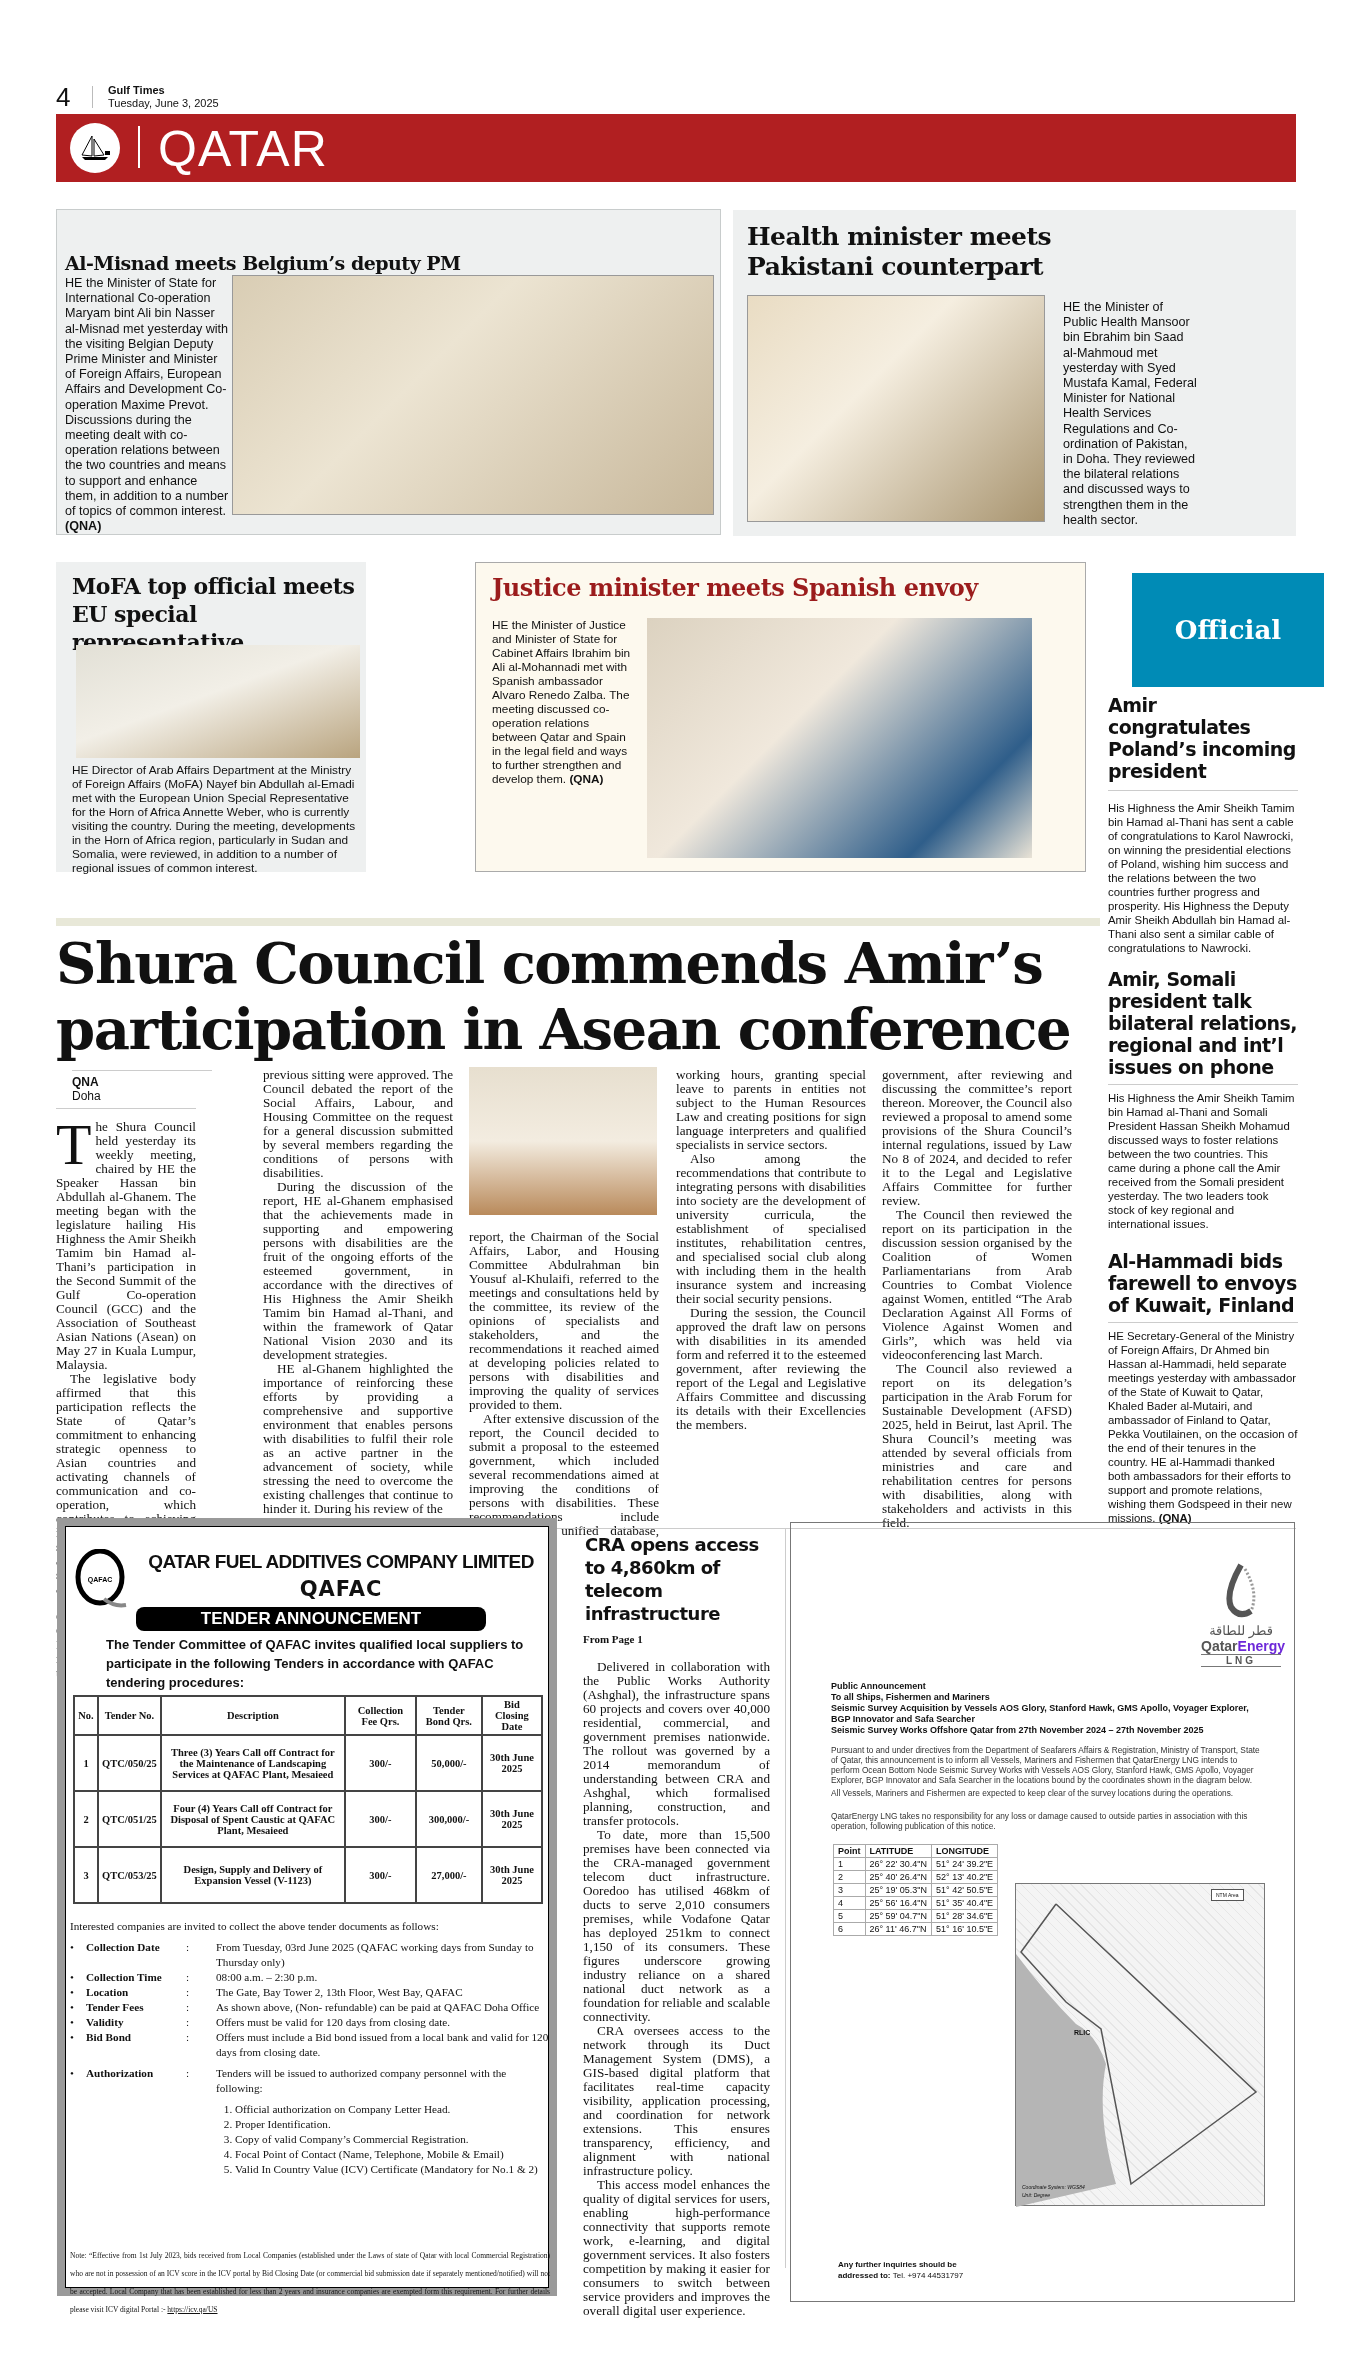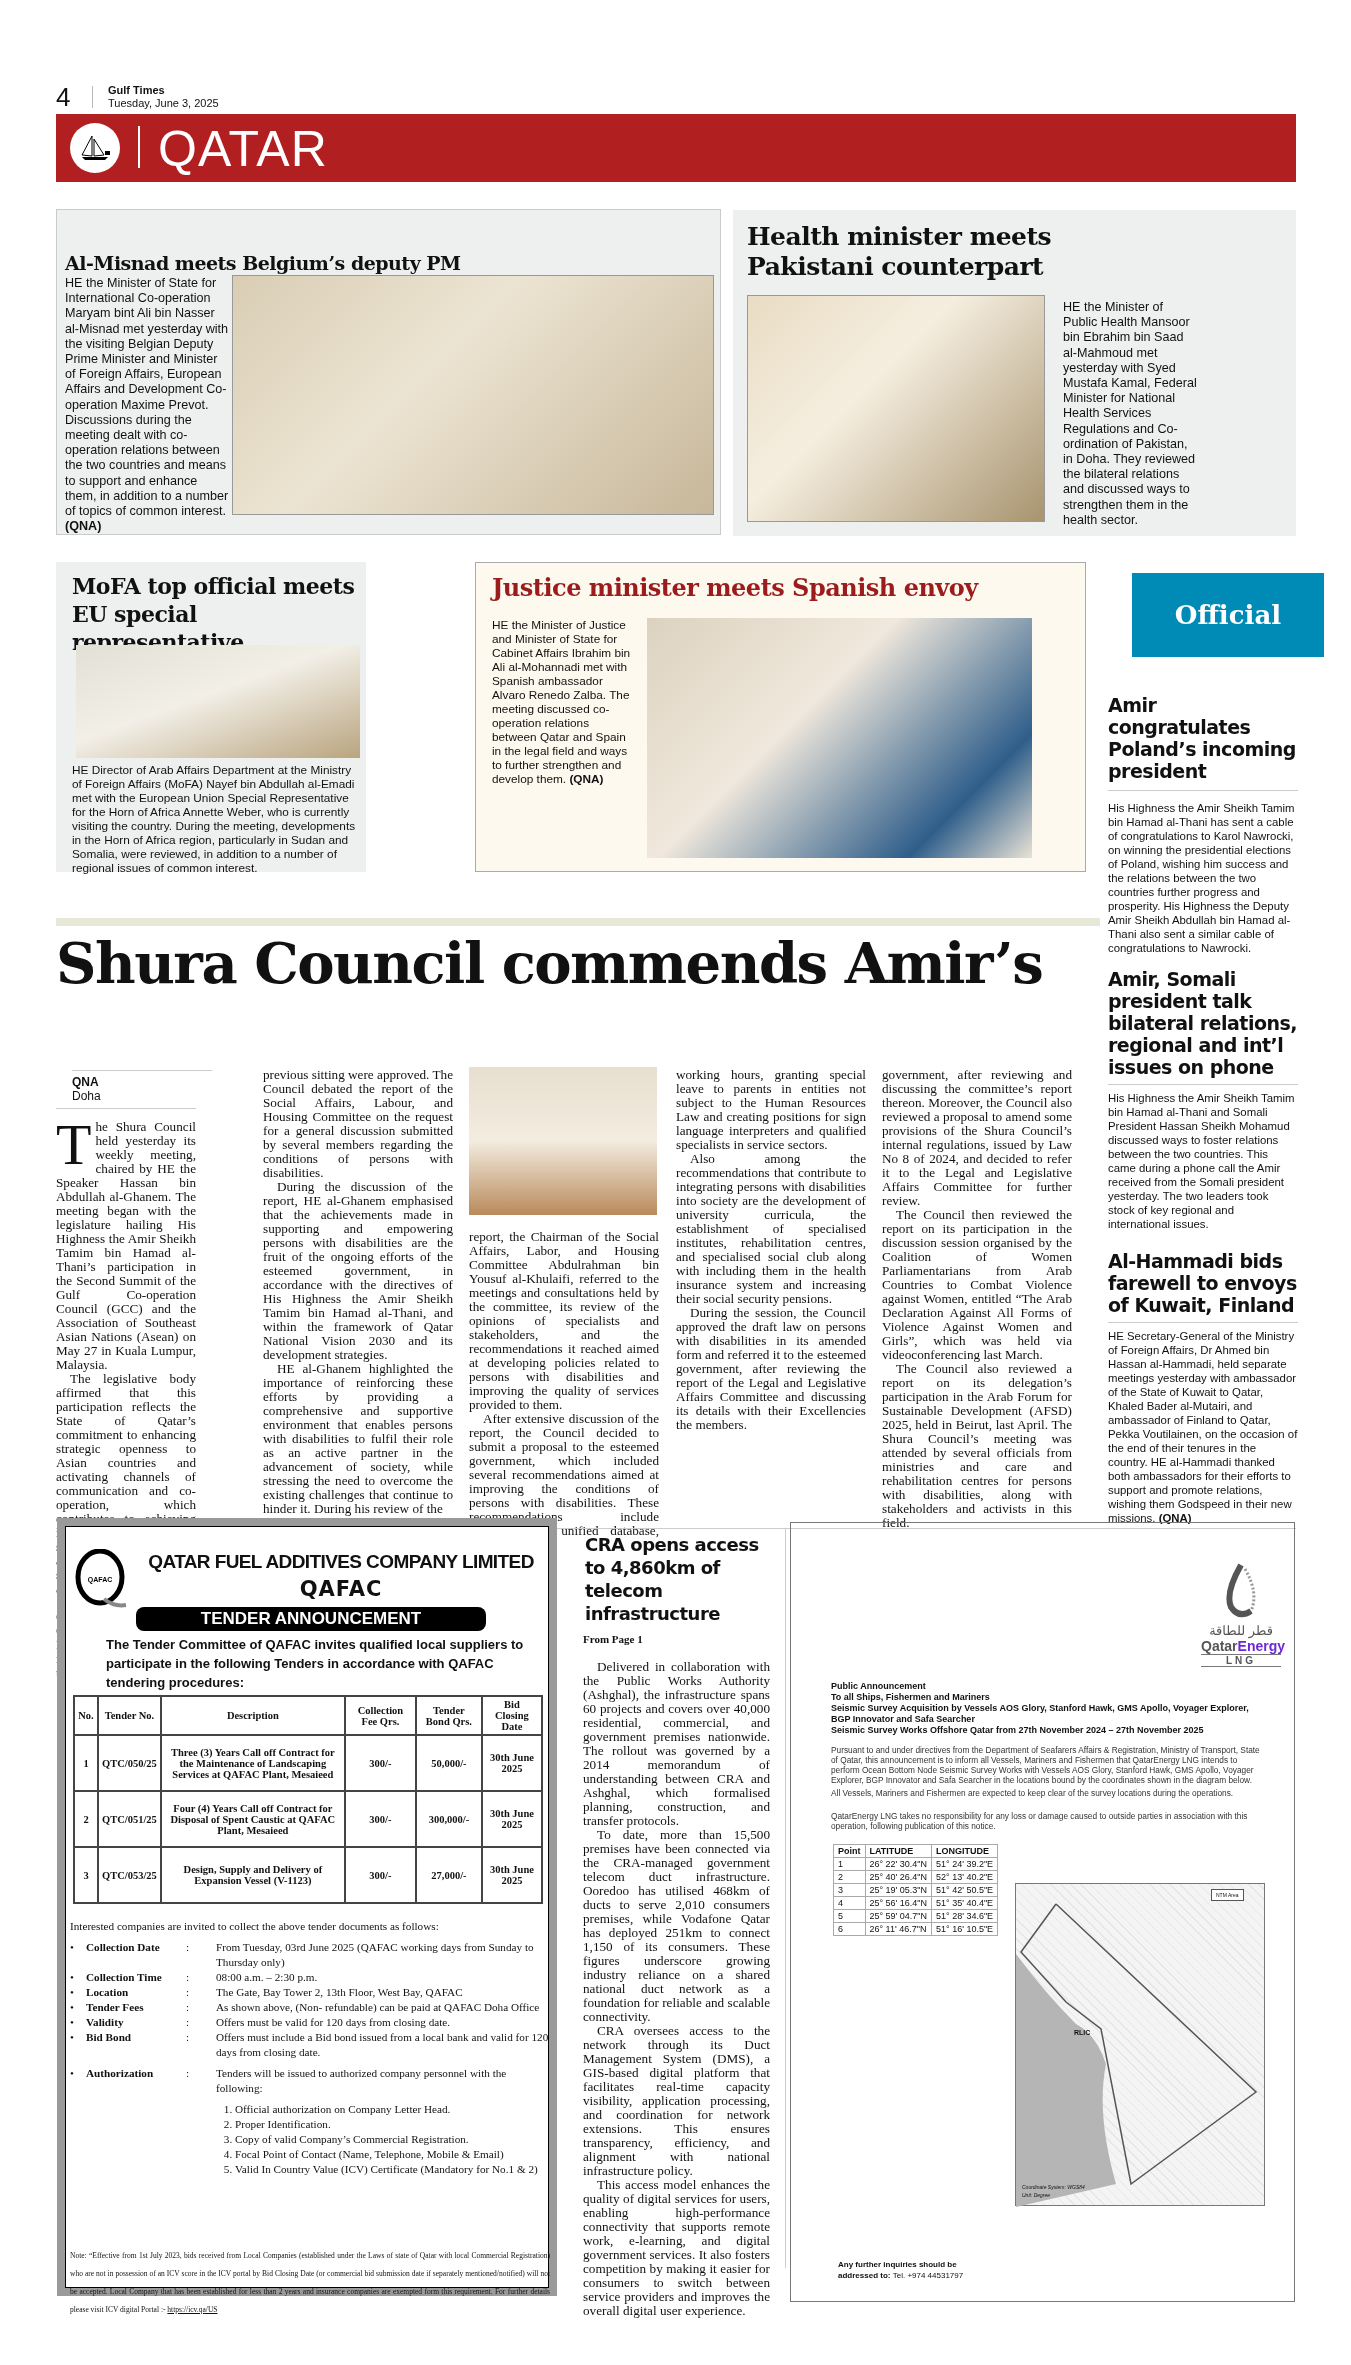--- a/index.html
+++ b/index.html
@@ -18,21 +18,21 @@
   .box { background: #eef0f0; border: 1px solid #c8cccc; }
   .box-cream { background: #fdf9ee; border: 1px solid #aaa; }
   .h-slab { font-family: "DejaVu Serif", serif; font-weight: bold; letter-spacing: -0.5px; }
   .body-sans { font-size: 12.6px; line-height: 15.2px; font-family: "Liberation Sans", sans-serif; }
   .photo { background: linear-gradient(135deg, #d9cdb4 0%, #ece4d2 40%, #c7b79a 100%); border: 1px solid #999; }
   .photo2 { background: linear-gradient(135deg, #e9dcc3 0%, #f5eee0 40%, #a8946f 100%); border: 1px solid #999; }
   .photo3 { background: linear-gradient(160deg, #e2e0d6 0%, #f2efe7 45%, #b9a47f 100%); }
   .photo4 { background: linear-gradient(135deg, #dcd2c0 0%, #f0e8dc 40%, #2f5e8a 80%, #e9e3d6 100%); }
   .photo5 { background: linear-gradient(180deg, #e7dfcf 0%, #f3ece0 50%, #b98a5b 100%); }
 
-  .official-box { left: 1132px; top: 573px; width: 192px; height: 84px; background: #008bb6; color: #fff; display:flex; align-items:center; justify-content:center; font-family: "DejaVu Serif", serif; font-weight: bold; font-size: 26px; }
+  .official-box { left: 1132px; top: 573px; width: 192px; height: 114px; background: #008bb6; color: #fff; display:flex; align-items:center; justify-content:center; font-family: "DejaVu Serif", serif; font-weight: bold; font-size: 26px; }
   .side-h { font-family: "DejaVu Sans", sans-serif; font-weight: bold; font-size: 19px; line-height: 22px; letter-spacing: -0.5px; }
   .side-rule { height: 1px; background: #ccc; }
   .side-body { font-size: 11.4px; line-height: 14px; font-family: "Liberation Sans", sans-serif; }
 
   .rule-thick { left: 56px; top: 918px; width: 1044px; height: 8px; background: #e8e8d8; }
   .main-head { left: 56px; top: 930px; width: 1060px; font-family: "DejaVu Serif", serif; font-size: 56px; line-height: 66px; font-weight: bold; letter-spacing: -1.5px; }
   .col { font-family: "Liberation Serif", serif; font-size: 13.2px; line-height: 14px; text-align: justify; hyphens: auto; }
   .col p { text-indent: 14px; }
   .col p.noind { text-indent: 0; }
   .dropcap { float: left; font-size: 58px; line-height: 46px; margin: 2px 4px 0 0; font-family: "Liberation Serif", serif; }
@@ -120,20 +120,21 @@
 </div>
 <div class="abs" style="left:1108px;top:1250px;width:190px;">
   <div class="side-h">Al-Hammadi bids farewell to envoys of Kuwait, Finland</div>
   <div class="side-rule" style="margin:6px 0 6px;"></div>
   <div class="side-body"><span>HE Secretary-General of the Ministry of Foreign Affairs, Dr Ahmed bin Hassan al-Hammadi, held separate meetings yesterday with ambassador of the State of Kuwait to Qatar, Khaled Bader al-Mutairi, and ambassador of Finland to Qatar, Pekka Voutilainen, on the occasion of the end of their tenures in the country. HE al-Hammadi thanked both ambassadors for their efforts to support and promote relations, wishing them Godspeed in their new missions.</span> <b>(QNA)</b></div>
 </div>
 
 <div class="abs rule-thick"></div>
 <div class="abs main-head">
   <div>Shura Council commends Amir’s</div>
+  <div>participation in Asean conference</div>
 </div>
 
 <div class="abs" style="left:72px;top:1070px;width:140px;border-top:1px solid #ccc;padding-top:4px;">
   <div style="font-weight:bold;font-size:12px;">QNA</div>
   <div style="font-size:12px;">Doha</div>
 </div>
 <div class="abs" style="left:56px;top:1108px;width:140px;height:1px;background:#ccc;"></div>
 
 <div class="abs col" style="left:56px;top:1120px;width:140px;">
   <p class="noind"><span class="dropcap">T</span><span>he Shura Council held yesterday its weekly meeting, chaired by HE the Speaker Hassan bin Abdullah al-Ghanem. The meeting began with the legislature hailing His Highness the Amir Sheikh Tamim bin Hamad al-Thani’s participation in the Second Summit of the Gulf Co-operation Council (GCC) and the Association of Southeast Asian Nations (Asean) on May 27 in Kuala Lumpur, Malaysia.</span></p>

